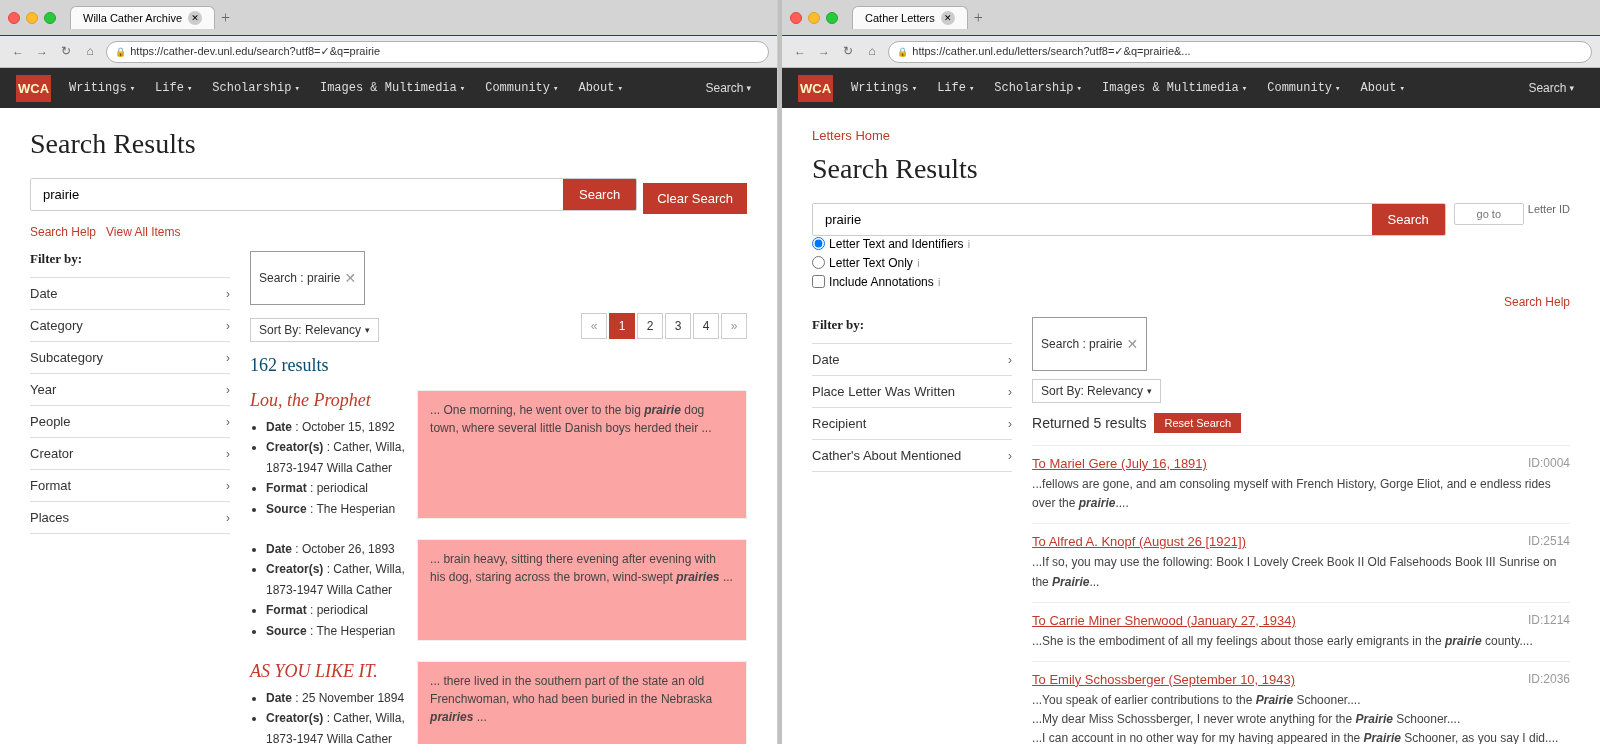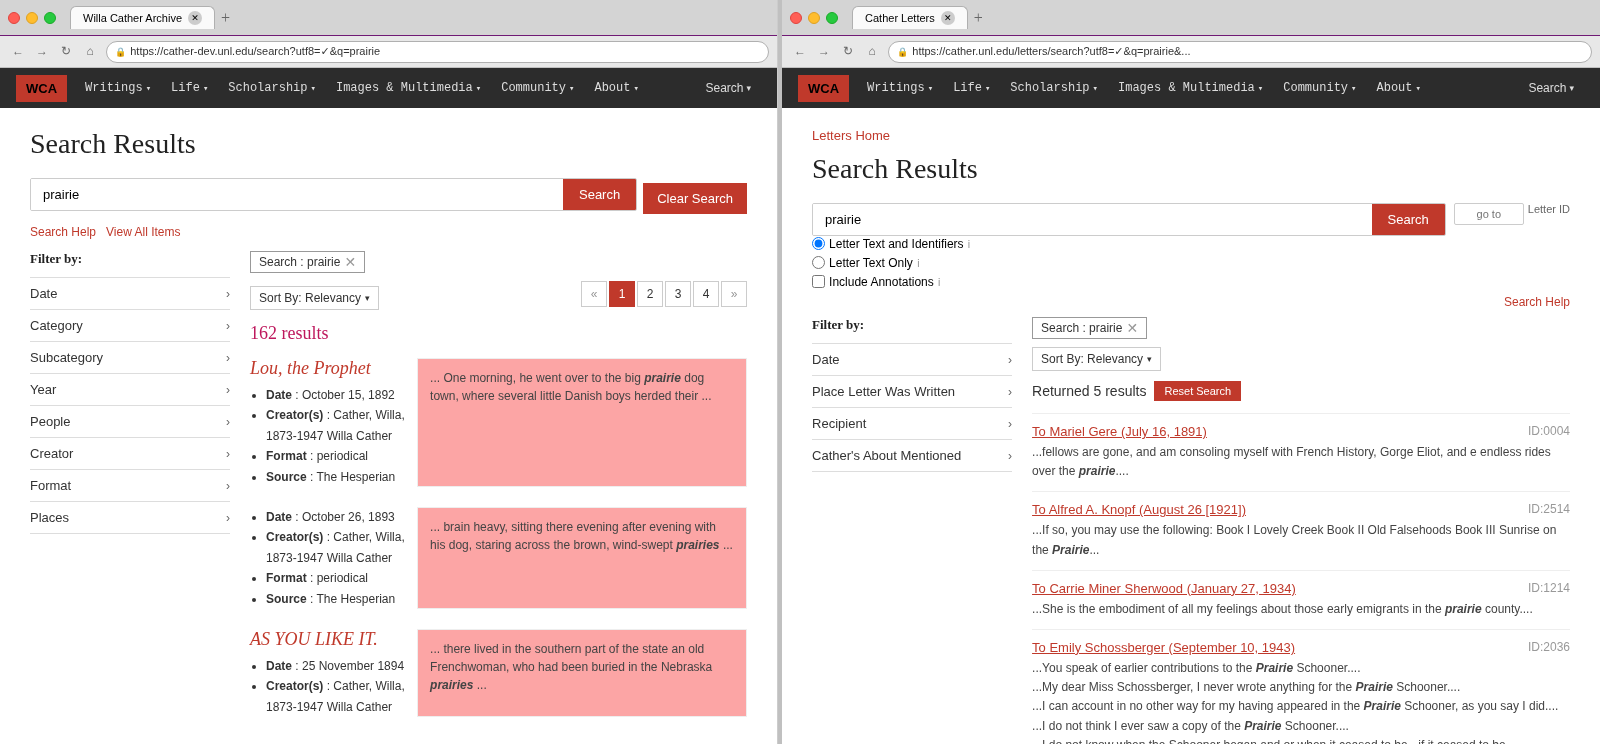--- a/index.html
+++ b/index.html
@@ -103,24 +103,24 @@
     .site-nav {
       background: #2c2c2c;
       padding: 0 16px;
       display: flex;
       align-items: center;
       height: 40px;
       gap: 0;
     }
     .wca-logo {
       background: #c0392b;
-      color: #000000;
+      color: #fef9c3;
       font-weight: bold;
       font-size: 13px;
-      padding: 6px 10px;
+      padding: 6px 2px;
       margin-right: 8px;
       font-family: -apple-system, sans-serif;
     }
     .nav-item {
       color: #ddd;
       font-size: 12px;
       font-family: Liberation Mono, monospace;
       padding: 0 10px;
       height: 40px;
       display: flex;
@@ -252,21 +252,21 @@
     .filter-item:last-child { border-bottom: 1px solid #ddd; }
     .filter-chevron { color: #666; font-size: 12px; }
 
     
     .results-area { flex: 1; }
 
     
     .active-filters { display: flex; align-items: center; gap: 8px; margin-bottom: 8px; flex-wrap: wrap; }
     .filter-tag {
       border: 1px solid #999;
-      padding: 2px 8px;
+      padding: 18px 8px;
       font-size: 12px;
       font-family: -apple-system, sans-serif;
       display: flex;
       align-items: center;
       gap: 4px;
       color: #333;
     }
     .filter-tag-x { color: #999; cursor: pointer; font-size: 14px; }
 
     
@@ -302,21 +302,21 @@
       color: #333;
     }
     .page-btn.active { background: #c0392b; color: white; border-color: #c0392b; }
     .page-btn.arrow { color: #999; }
 
     
     .results-count {
       font-size: 18px;
       font-weight: normal;
       margin-bottom: 14px;
-      color: #be185d;
+      color: #0c4a6e;
       clear: both;
     }
 
     
     .result-item {
       margin-bottom: 20px;
       display: flex;
       gap: 12px;
     }
     .result-meta { flex: 1; }

